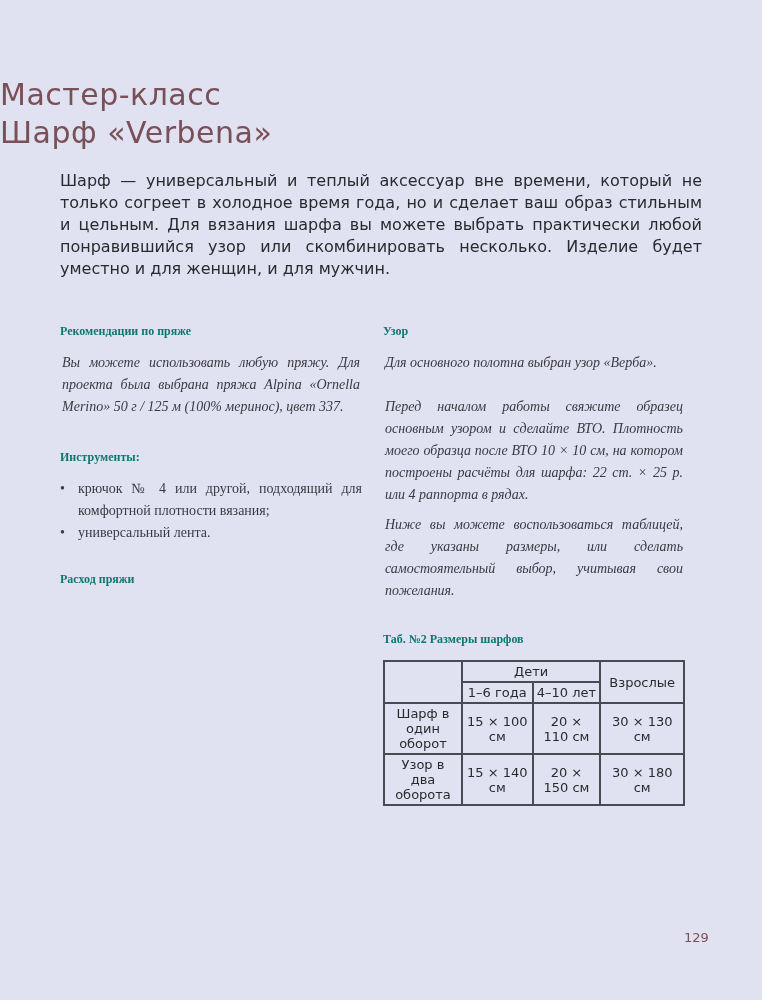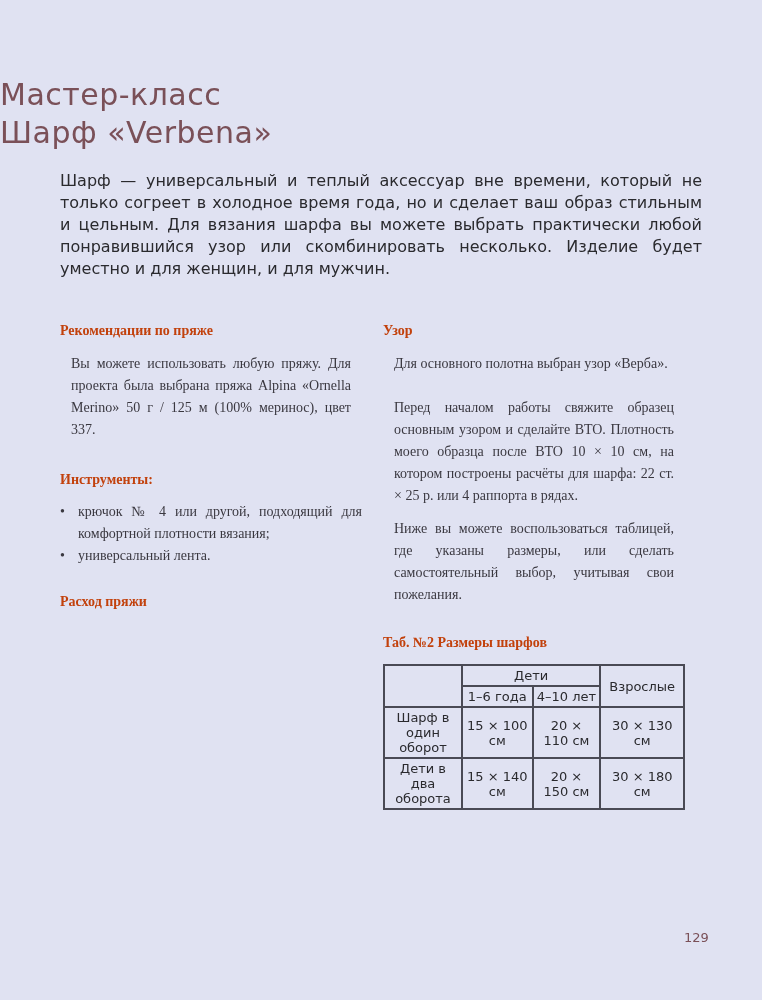--- a/index.html
+++ b/index.html
@@ -30,25 +30,25 @@
     position: absolute;
     font-family: "Liberation Serif", serif;
     font-size: 14px; line-height: 22px;
     color: #3a3840;
   }
   .col-left { left: 60px; top: 320px; width: 302px; }
   .col-right { left: 383px; top: 320px; width: 302px; }
   h2 {
     font-family: "Liberation Serif", serif;
     font-weight: bold;
-    font-size: 14px; line-height: 22px;
+    font-size: 12px; line-height: 22px;
     margin: 0 0 10px 0;
-    color: #c2410c;
+    color: #0f766e;
   }
-  p { margin: 11px; text-align: justify; }
+  p { margin: 2px; text-align: justify; font-style: italic; }
   .sec { margin-bottom: 22px; }
   ul { margin: 0; padding: 0 0 0 18px; list-style: none; }
   ul li { position: relative; text-align: justify; }
   ul li::before {
     content: "•"; position: absolute; left: -18px; top: 0;
   }
   table {
     border-collapse: collapse;
     font-family: "DejaVu Sans", sans-serif;
     font-size: 13px; line-height: 15px;
@@ -117,21 +117,21 @@
         <td>1–6 года</td>
         <td>4–10 лет</td>
       </tr>
       <tr style="height:40px;">
         <td class="rowhead">Шарф в один оборот</td>
         <td>15 × 100 см</td>
         <td>20 × 110 см</td>
         <td>30 × 130 см</td>
       </tr>
       <tr style="height:40px;">
-        <td class="rowhead">Дети в два оборота</td>
+        <td class="rowhead">Узор в два оборота</td>
         <td>15 × 140 см</td>
         <td>20 × 150 см</td>
         <td>30 × 180 см</td>
       </tr>
     </tbody>
       </table>
   </div>
 </div>
 
 <div class="page-num">129</div>

